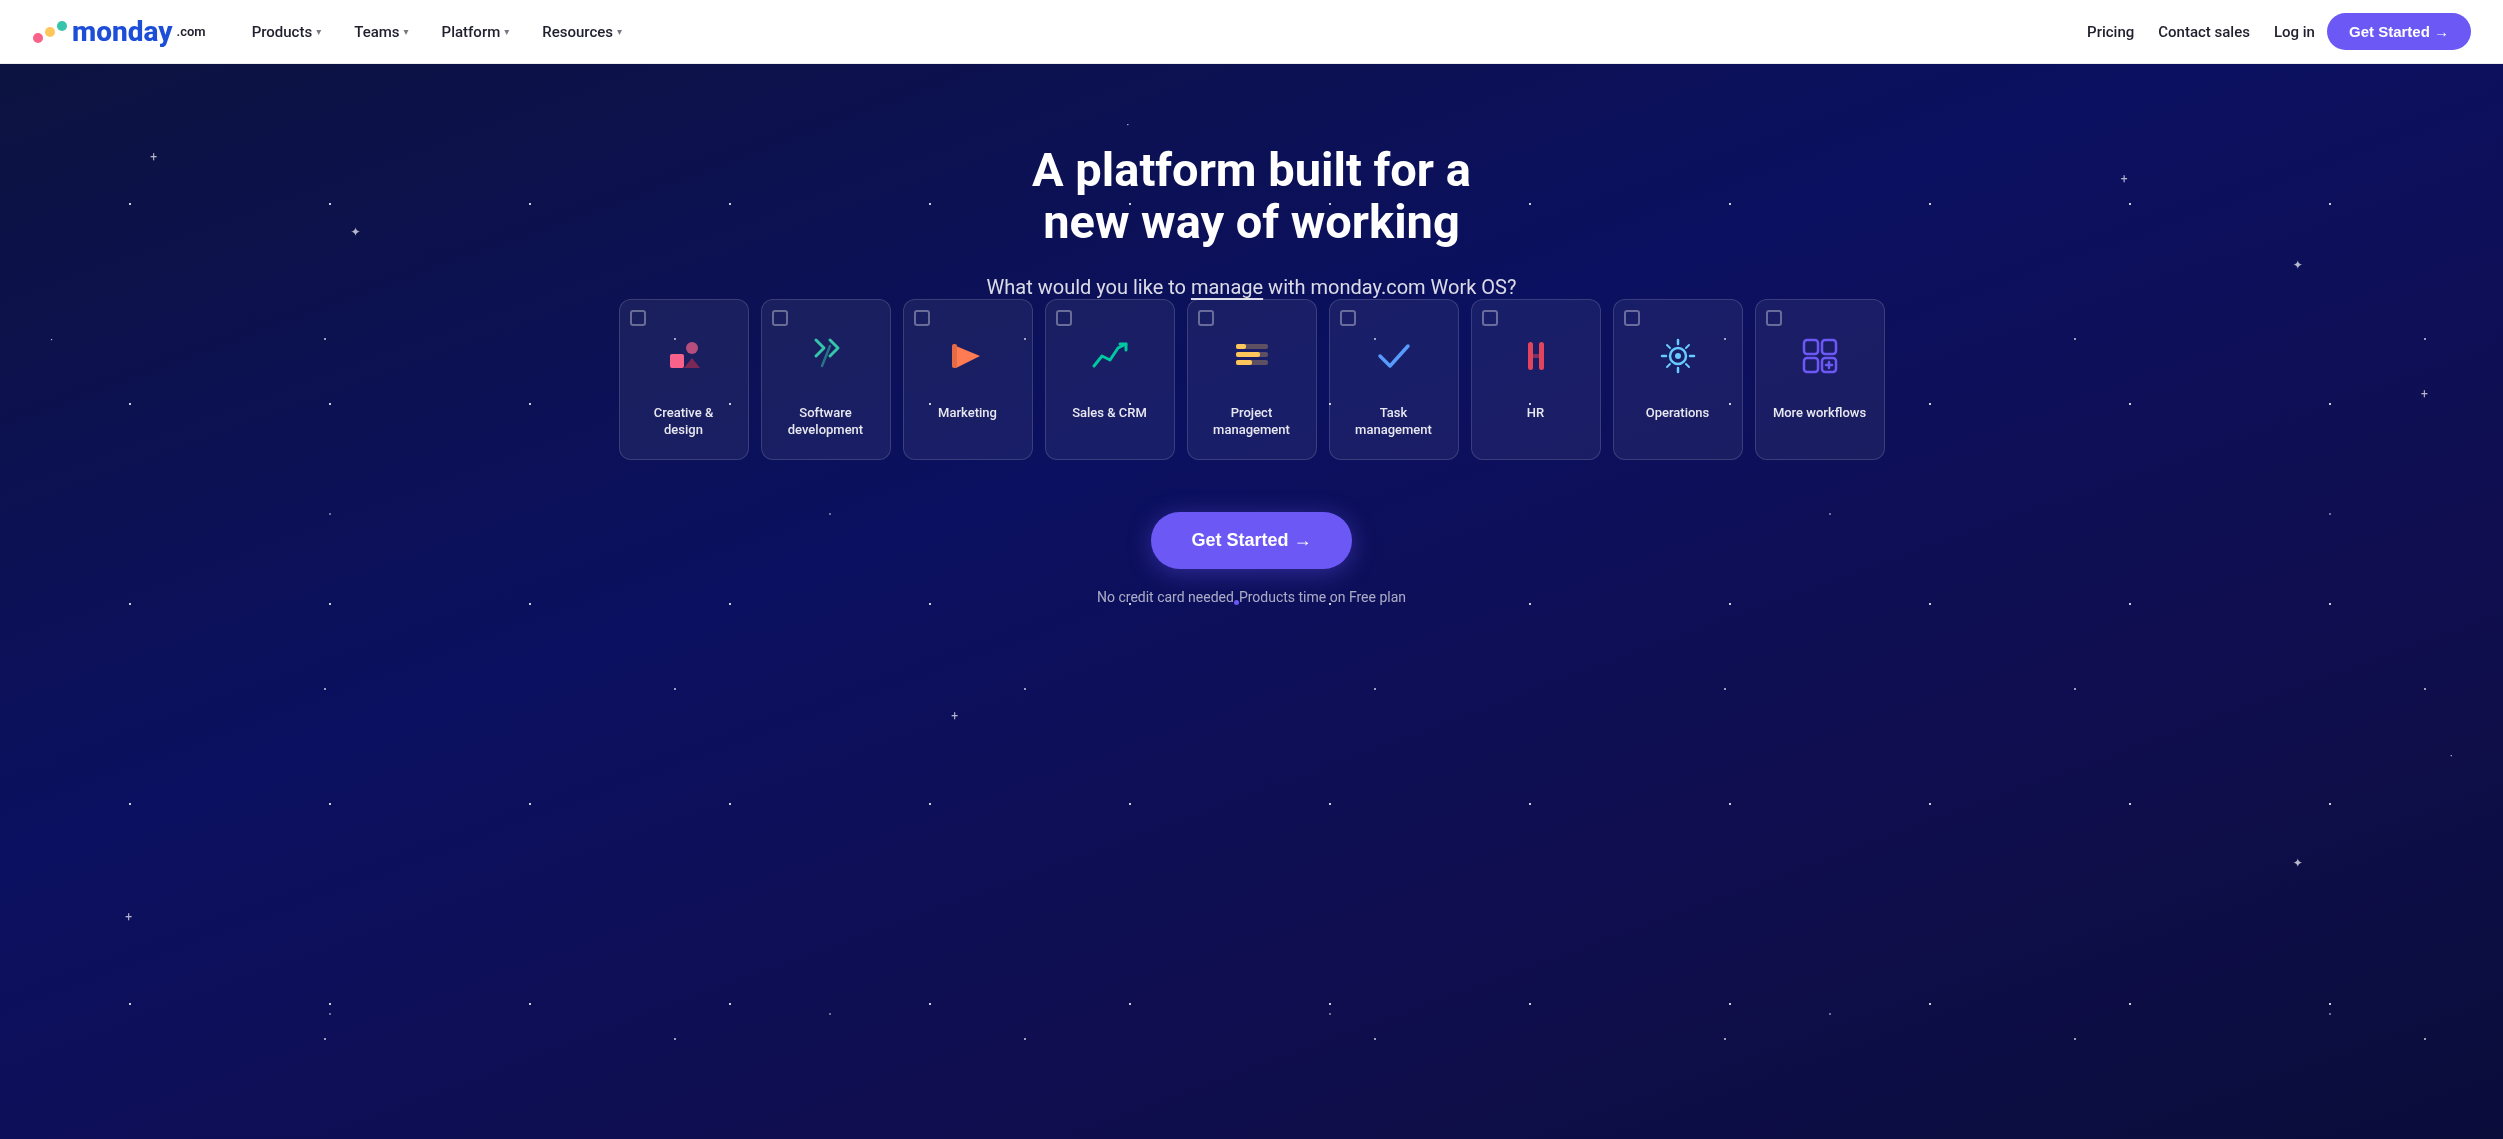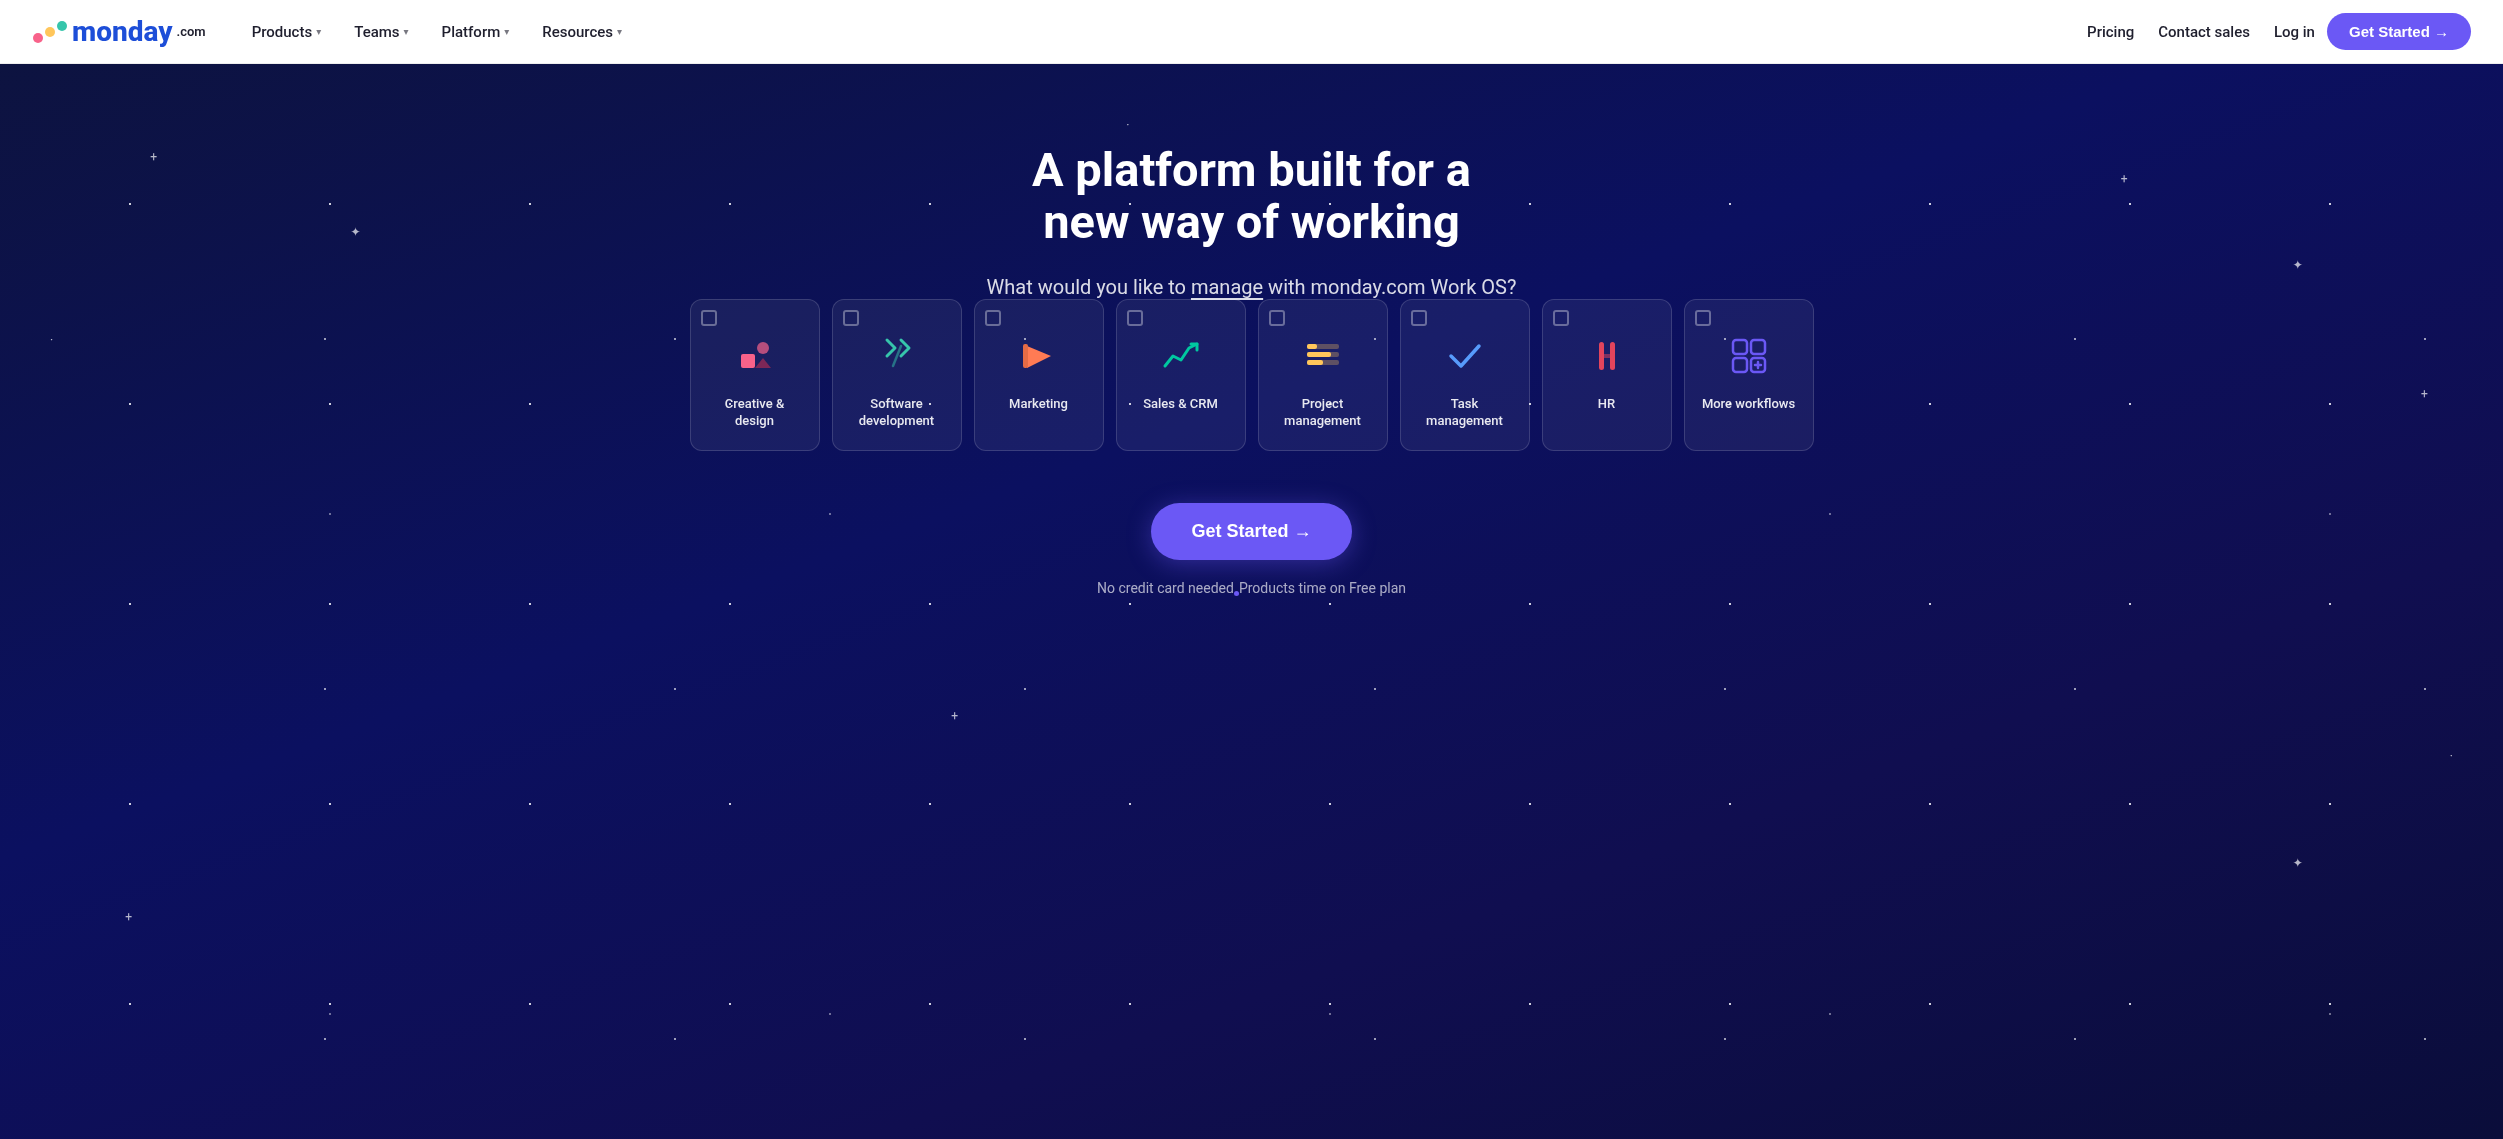--- a/index.html
+++ b/index.html
@@ -158,21 +158,21 @@
     }
 
     .workflow-card {
       background: rgba(255,255,255,0.06);
       border: 1px solid rgba(255,255,255,0.15);
       border-radius: 12px;
       padding: 24px 16px 20px;
       display: flex;
       flex-direction: column;
       align-items: center;
-      gap: 16px;
+      gap: 25px;
       cursor: pointer;
       transition: background 0.2s, border-color 0.2s;
       width: 130px;
       min-height: 120px;
       position: relative;
     }
 
     .workflow-card .card-checkbox {
       position: absolute;
       top: 10px;
@@ -390,20 +390,38 @@
       <div class="card-icon">
         <svg width="44" height="44" viewBox="0 0 44 44" fill="none">
           <rect x="14" y="8" width="5" height="28" rx="2.5" fill="#e2445c"></rect>
           <rect x="25" y="8" width="5" height="28" rx="2.5" fill="#e2445c"></rect>
           <rect x="14" y="20" width="16" height="4" rx="2" fill="#e2445c" opacity="0.5"></rect>
         </svg>
       </div>
       <span class="card-label">HR</span>
     </div>
 
+    <div class="workflow-card">
+      <div class="card-checkbox"></div>
+      <div class="card-icon">
+        <svg width="44" height="44" viewBox="0 0 44 44" fill="none">
+          <circle cx="22" cy="22" r="8" stroke="#66ccff" stroke-width="2.5" fill="none"></circle>
+          <line x1="22" y1="6" x2="22" y2="10" stroke="#66ccff" stroke-width="2.5" stroke-linecap="round"></line>
+          <line x1="22" y1="34" x2="22" y2="38" stroke="#66ccff" stroke-width="2.5" stroke-linecap="round"></line>
+          <line x1="6" y1="22" x2="10" y2="22" stroke="#66ccff" stroke-width="2.5" stroke-linecap="round"></line>
+          <line x1="34" y1="22" x2="38" y2="22" stroke="#66ccff" stroke-width="2.5" stroke-linecap="round"></line>
+          <line x1="11" y1="11" x2="14" y2="14" stroke="#66ccff" stroke-width="2" stroke-linecap="round"></line>
+          <line x1="30" y1="30" x2="33" y2="33" stroke="#66ccff" stroke-width="2" stroke-linecap="round"></line>
+          <line x1="33" y1="11" x2="30" y2="14" stroke="#66ccff" stroke-width="2" stroke-linecap="round"></line>
+          <line x1="14" y1="30" x2="11" y2="33" stroke="#66ccff" stroke-width="2" stroke-linecap="round"></line>
+          <circle cx="22" cy="22" r="3" fill="#66ccff"></circle>
+        </svg>
+      </div>
+      <span class="card-label">Operations</span>
+    </div>
 
     <div class="workflow-card">
       <div class="card-checkbox"></div>
       <div class="card-icon">
         <svg width="44" height="44" viewBox="0 0 44 44" fill="none">
           <rect x="6" y="6" width="14" height="14" rx="3" stroke="#6b58f5" stroke-width="2.5" fill="none"></rect>
           <rect x="24" y="6" width="14" height="14" rx="3" stroke="#6b58f5" stroke-width="2.5" fill="none"></rect>
           <rect x="6" y="24" width="14" height="14" rx="3" stroke="#6b58f5" stroke-width="2.5" fill="none"></rect>
           <rect x="24" y="24" width="14" height="14" rx="3" stroke="#6b58f5" stroke-width="2.5" fill="none"></rect>
           <line x1="31" y1="28" x2="31" y2="34" stroke="#6b58f5" stroke-width="2.5" stroke-linecap="round"></line>

